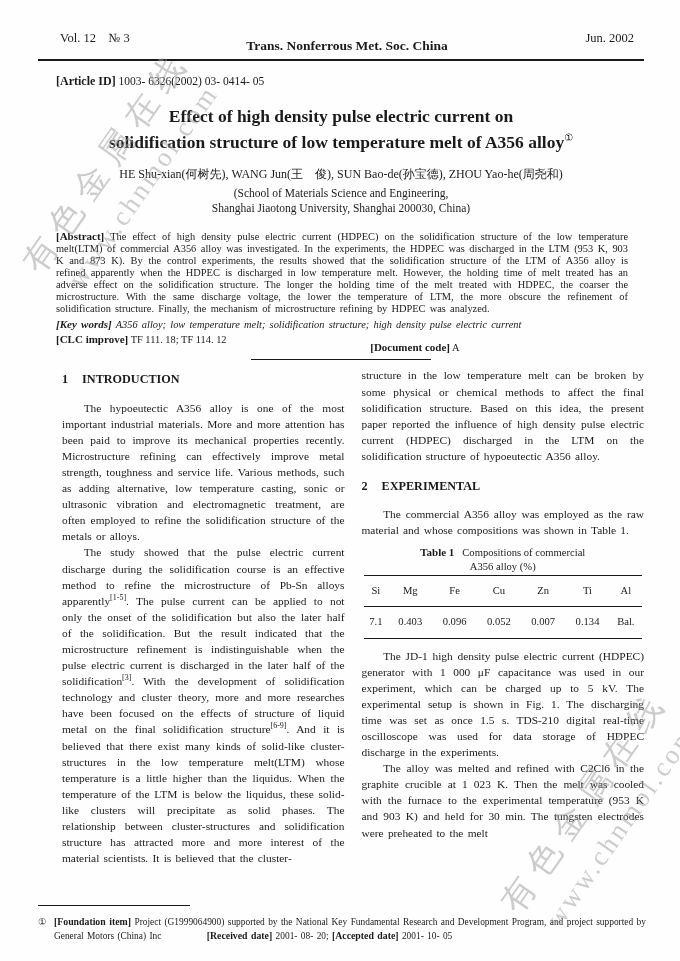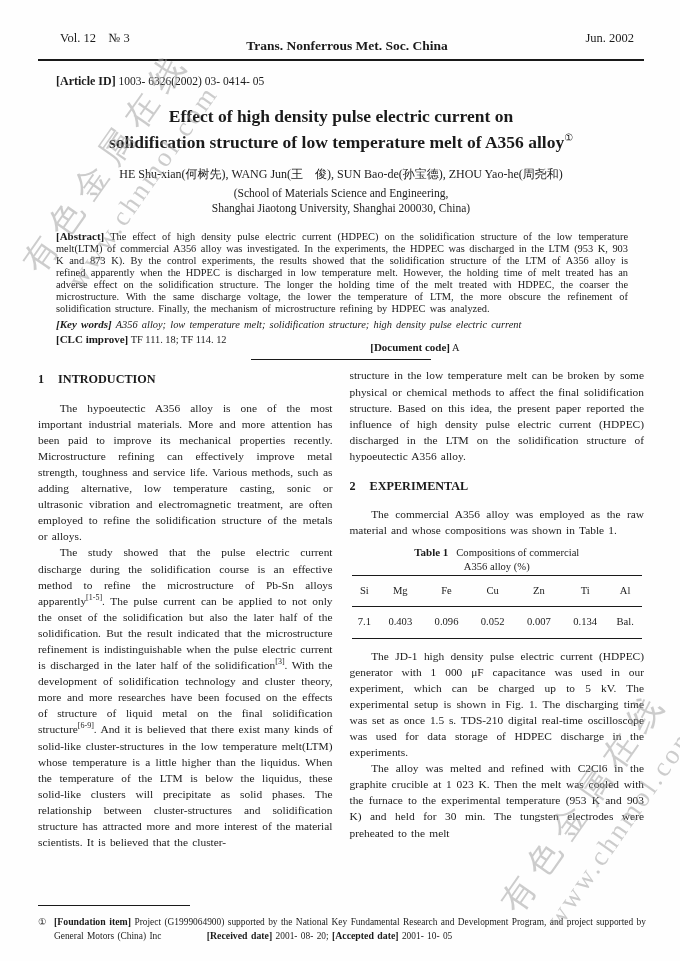--- a/index.html
+++ b/index.html
@@ -57,21 +57,21 @@
     margin:14px 16px 0 18px;
     font-size:10.4px;line-height:12.1px;
     text-align:justify;word-spacing:1.6px;
   }
   .abstract b,.keywords b,.clc-row b{font-size:11px;}
   .keywords{margin:3px 16px 0 18px;font-size:10.4px;line-height:13px;word-spacing:1.6px;font-style:italic;}
   .clc-row{margin:2px 16px 0 18px;font-size:10.4px;position:relative;height:15px;}
   .clc-doc{position:absolute;left:49%;top:8px;margin-left:34px;}
   .center-rule{width:180px;border-top:1.4px solid #1a1a1a;margin:11px auto 7px auto;}
   
-  .columns{display:flex;gap:17px;margin-top:6px;}
+  .columns{display:flex;gap:17px;margin-top:6px;margin-left:24px;}
   .col{flex:1;font-size:11.4px;line-height:16.1px;text-align:justify;word-spacing:1.4px;}
   .sec-heading{font-size:12.2px;font-weight:bold;margin:4px 0 12px 0;word-spacing:normal;}
   .sec-heading .sec-num{margin-right:14px;}
   .col p{margin:0;}
   .col p.indent{text-indent:1.9em;}
   .col sup{font-size:8px;line-height:0;}
   .exp-heading{margin:14px 0 12px 0;}
   
   .table-block{margin:8px 2px 9px 2px;}
   .tbl-caption{text-align:center;font-size:10.6px;line-height:13.5px;word-spacing:normal;}

